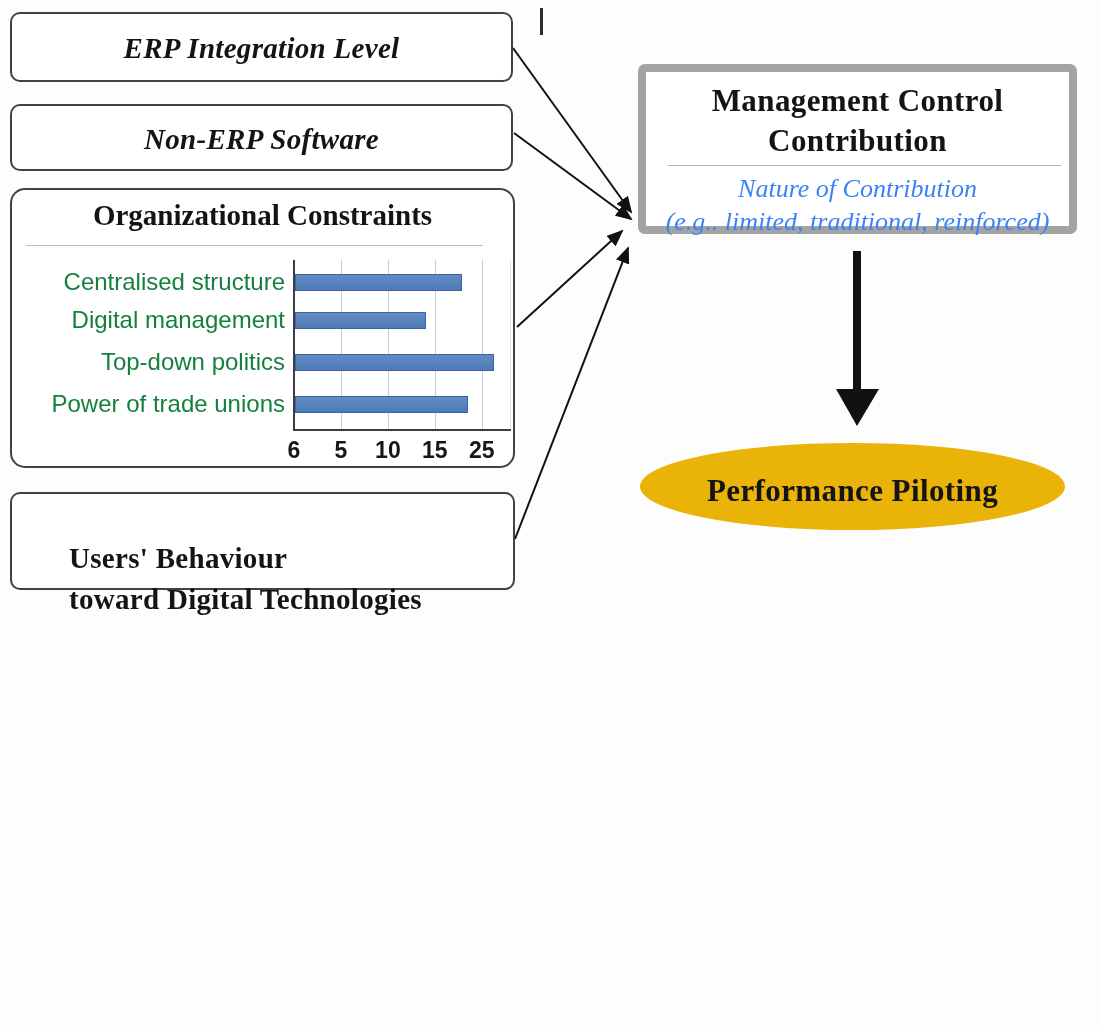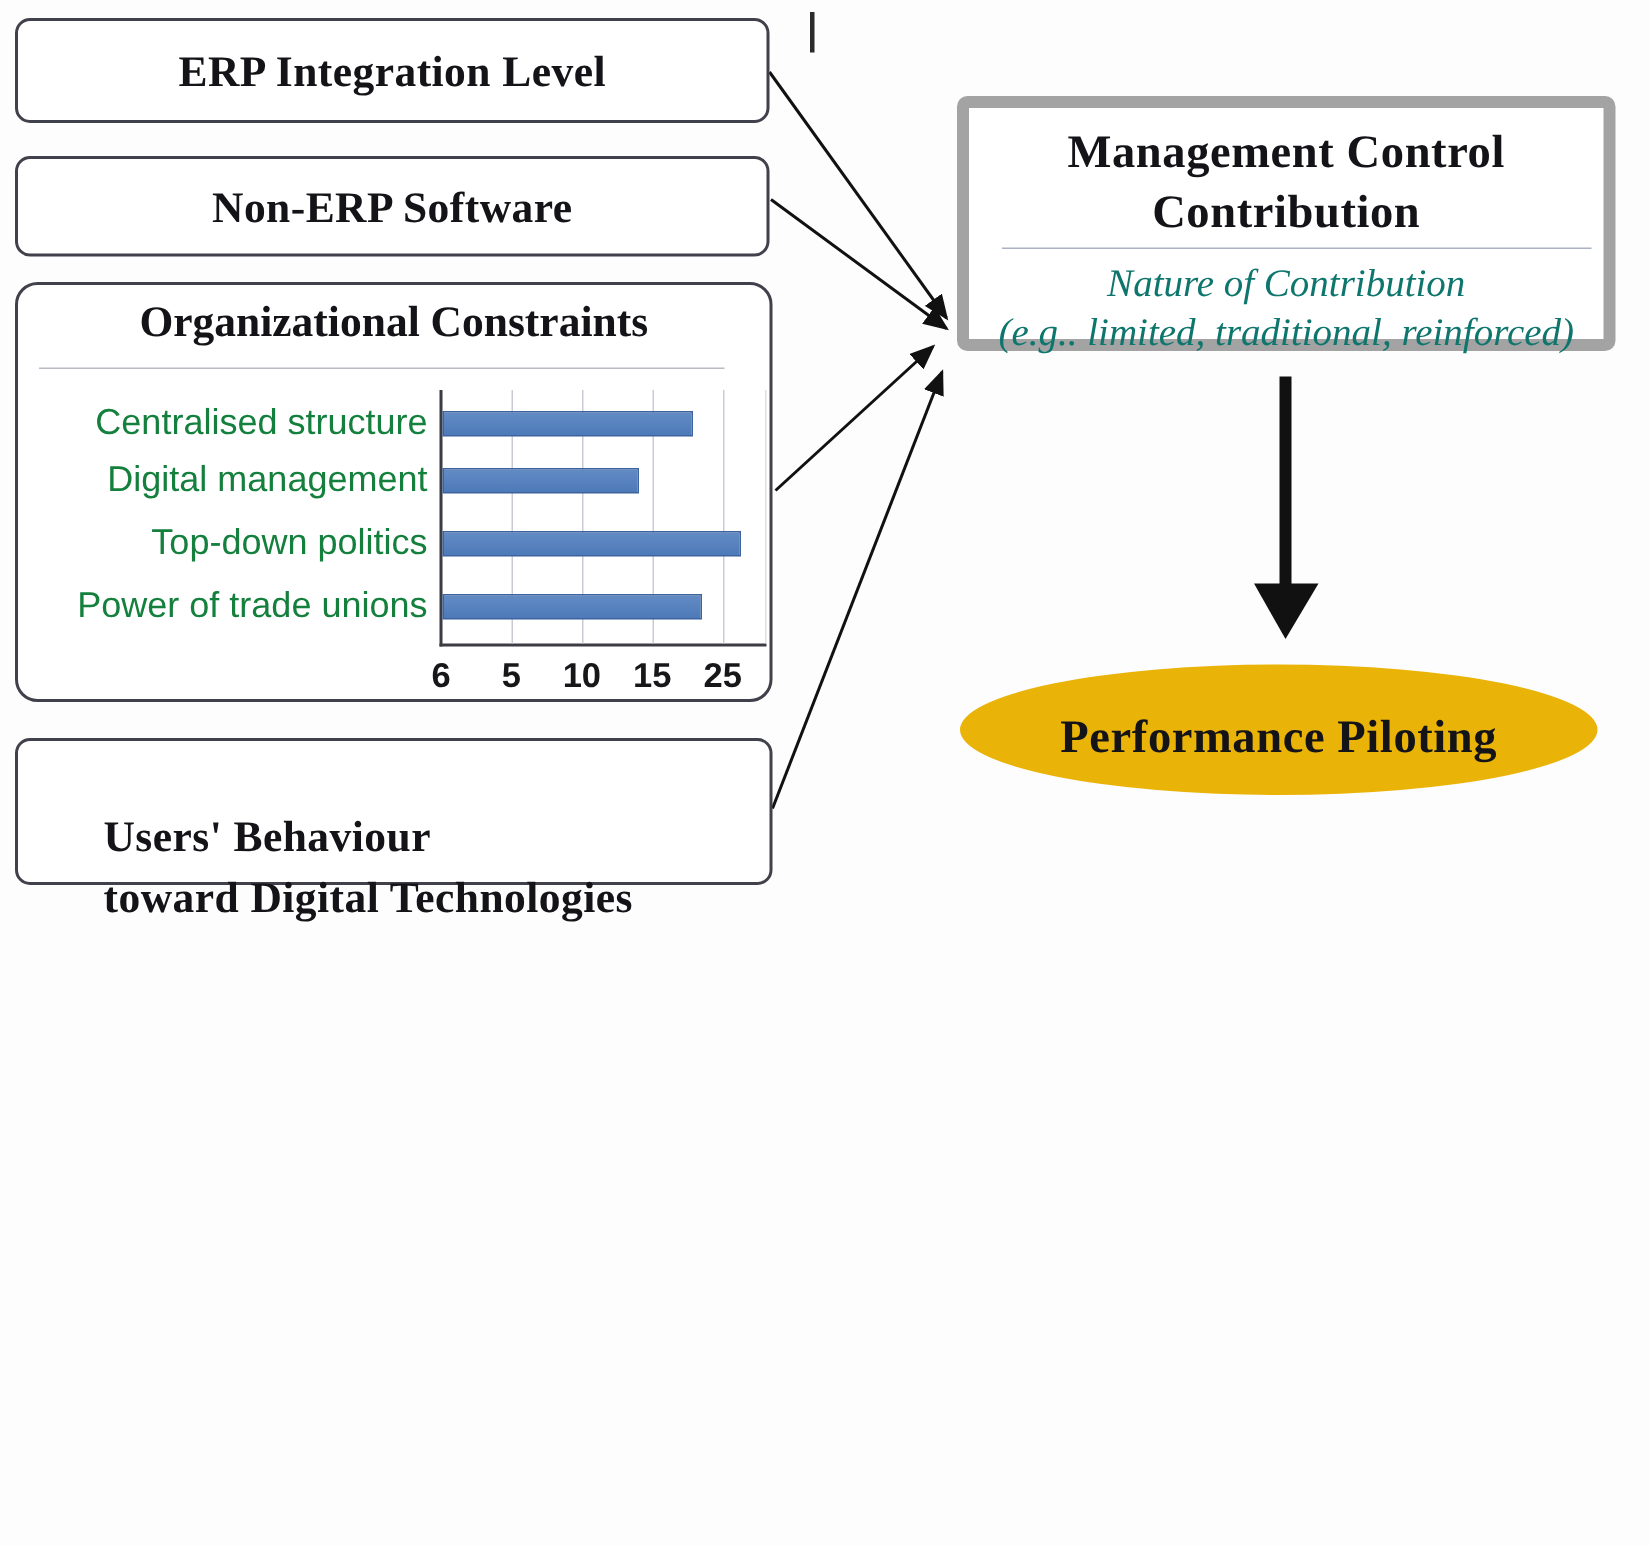--- a/index.html
+++ b/index.html
@@ -19,20 +19,21 @@
     background: #ffffff;
     border: 2px solid #41414c;
     border-radius: 10px;
     box-sizing: border-box;
   }
   .box-label {
     position: absolute; left: 0; right: 0;
     text-align: center;
     font-size: 29px; font-weight: 600;
     letter-spacing: 0.3px;
+    font-style: italic;
   }
 
   
   #box-erp { left: 10px; top: 12px; width: 503px; height: 70px; }
   #box-erp .box-label { top: 18px; }
   #box-nonerp { left: 10px; top: 104px; width: 503px; height: 67px; }
   #box-nonerp .box-label { top: 17px; }
 
   
   #box-org { left: 10px; top: 188px; width: 505px; height: 280px; border-radius: 15px; }
@@ -89,21 +90,21 @@
     position: absolute; left: 0; right: 0; top: 9px;
     text-align: center; font-size: 31px; font-weight: 700; line-height: 40px;
     letter-spacing: 0.4px;
   }
   #mgmt-divider {
     position: absolute; left: 22px; top: 93px; width: 393px; height: 1px;
     background: #aab3c3;
   }
   .mgmt-nature {
     position: absolute; left: 0; right: 0;
-    text-align: center; font-style: italic; font-size: 26px; color: #0f766e;
+    text-align: center; font-style: italic; font-size: 26px; color: #3b82f6;
     white-space: nowrap;
   }
   #mgmt-nature-1 { top: 102px; }
   #mgmt-nature-2 { top: 135px; }
 
   
   #ellipse-performance {
     position: absolute; left: 640px; top: 443px; width: 425px; height: 87px;
     background: #eab308;
     border: 6px solid #eab308;

